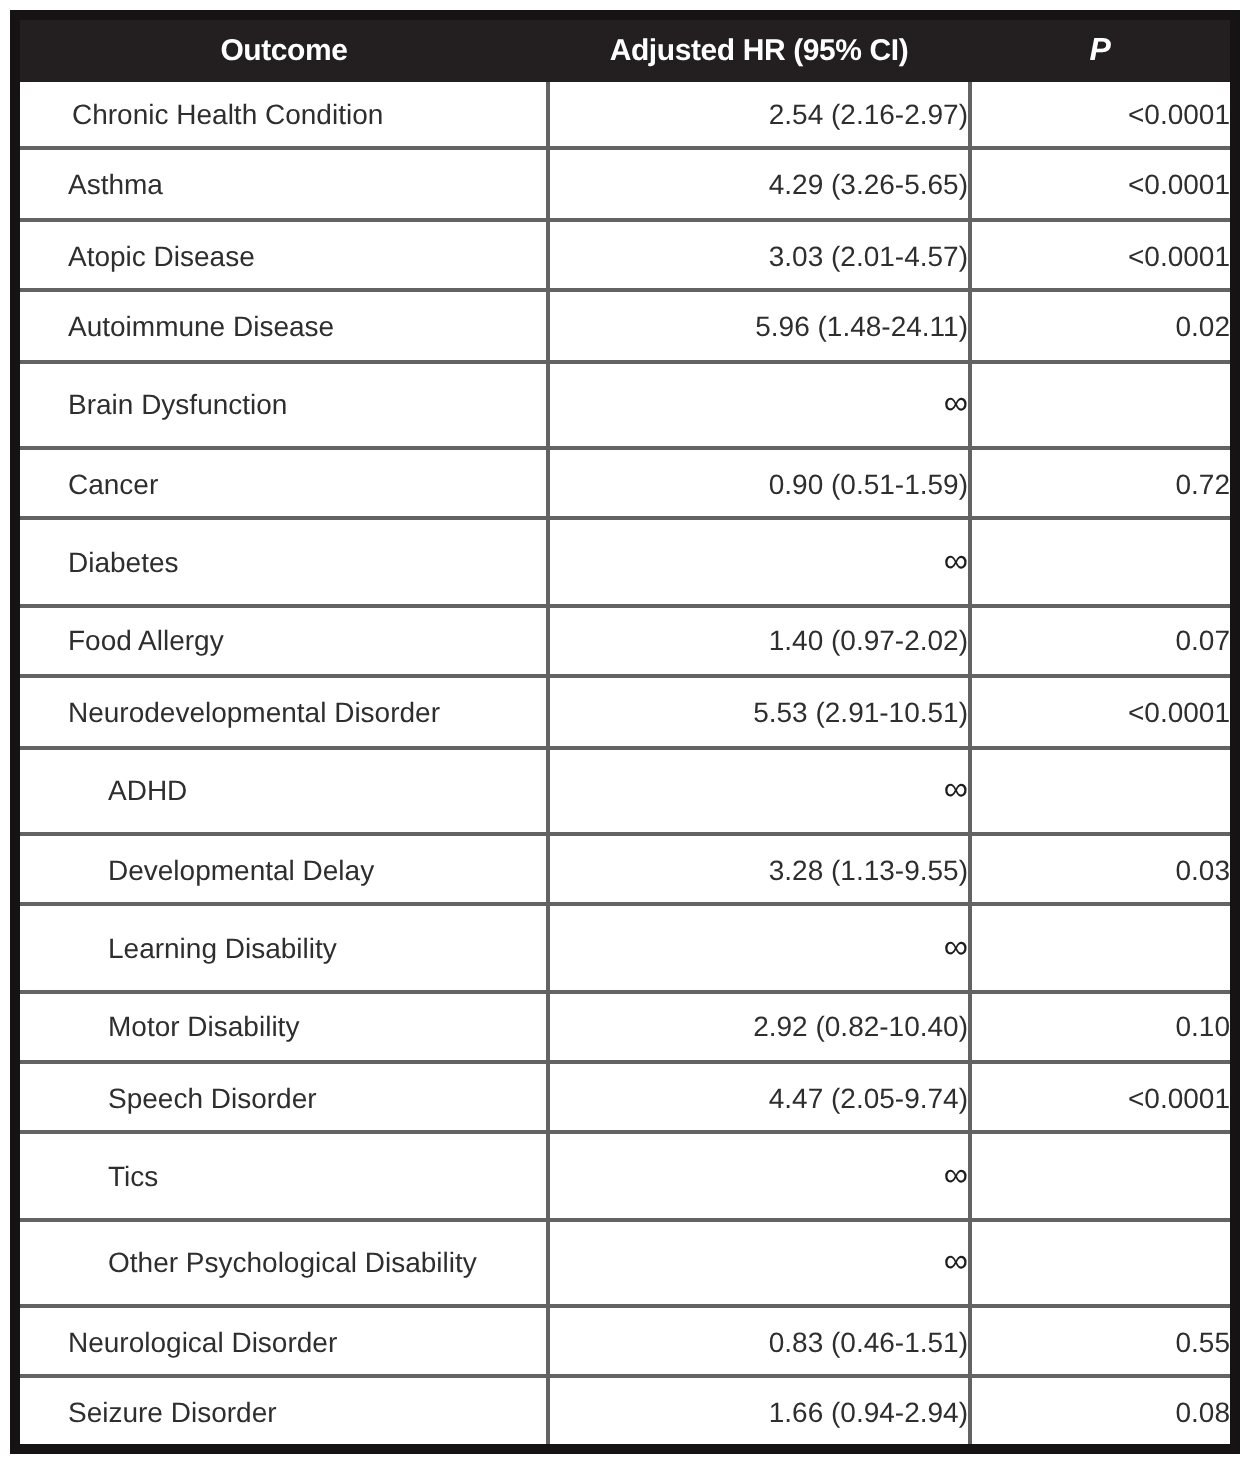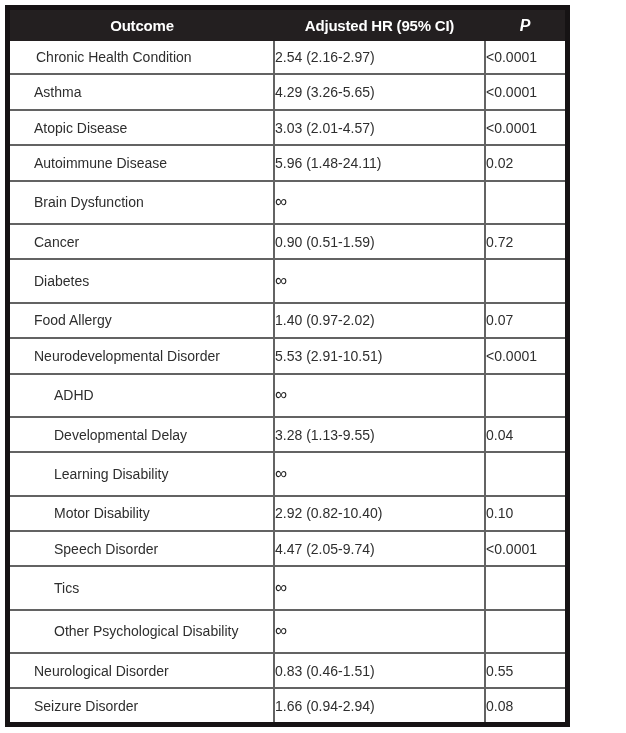--- a/index.html
+++ b/index.html
@@ -8,21 +8,21 @@
     background: #ffffff;
     width: 626px;
     height: 733px;
     overflow: hidden;
     font-family: "Liberation Sans", sans-serif;
   }
   .frame {
     position: absolute;
     top: 5px;
     left: 5px;
-    width: 565px;
+    width: 615px;
     height: 722px;
     box-sizing: border-box;
     border: 5px solid #161314;
     background: #404040;
   }
   table.results {
     width: 100%;
     height: 100%;
     border-collapse: collapse;
     table-layout: fixed;
@@ -47,21 +47,21 @@
   tbody td {
     font-size: 14px;
     color: #2e2e2e;
     vertical-align: middle;
     padding: 0;
     background: #ffffff;
   }
   tbody tr + tr td { border-top: 2px solid #636363; }
   tbody td.c2, tbody td.c3 {
     border-left: 2px solid #636363;
-    text-align: left;
+    text-align: right;
   }
   tbody td.c1 { text-align: left; white-space: pre; }
   tbody td.c2.inf { font-size: 17px; font-weight: 400; color: #1d1d1d; }
 
   tr.indent-0 td.c1 { padding-left: 26px; }
   tr.indent-1 td.c1 { padding-left: 24px; }
   tr.indent-2 td.c1 { padding-left: 44px; margin-top: 29px; }
 </style>
 </head>
 <body>
@@ -127,21 +127,21 @@
         <td class="c3">&lt;0.0001</td>
       </tr>
       <tr class="indent-2">
         <td class="c1">ADHD</td>
         <td class="c2 inf">∞</td>
         <td class="c3"></td>
       </tr>
       <tr class="indent-2">
         <td class="c1">Developmental Delay</td>
         <td class="c2">3.28 (1.13-9.55)</td>
-        <td class="c3">0.04</td>
+        <td class="c3">0.03</td>
       </tr>
       <tr class="indent-2">
         <td class="c1">Learning Disability</td>
         <td class="c2 inf">∞</td>
         <td class="c3"></td>
       </tr>
       <tr class="indent-2">
         <td class="c1">Motor Disability</td>
         <td class="c2">2.92 (0.82-10.40)</td>
         <td class="c3">0.10</td>

